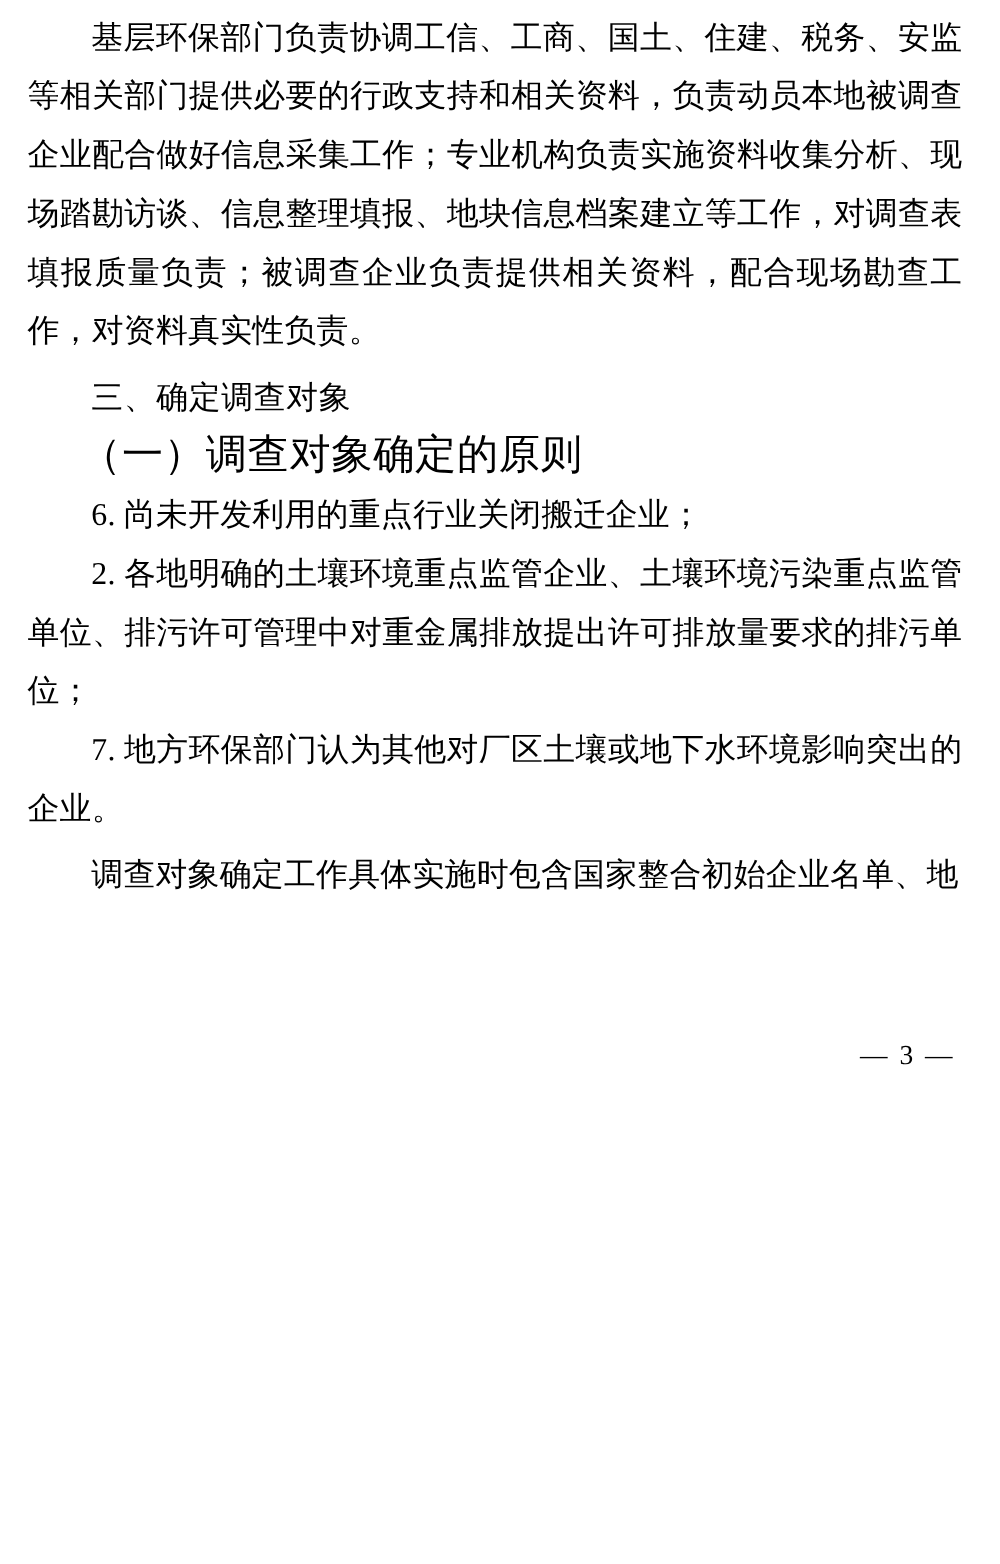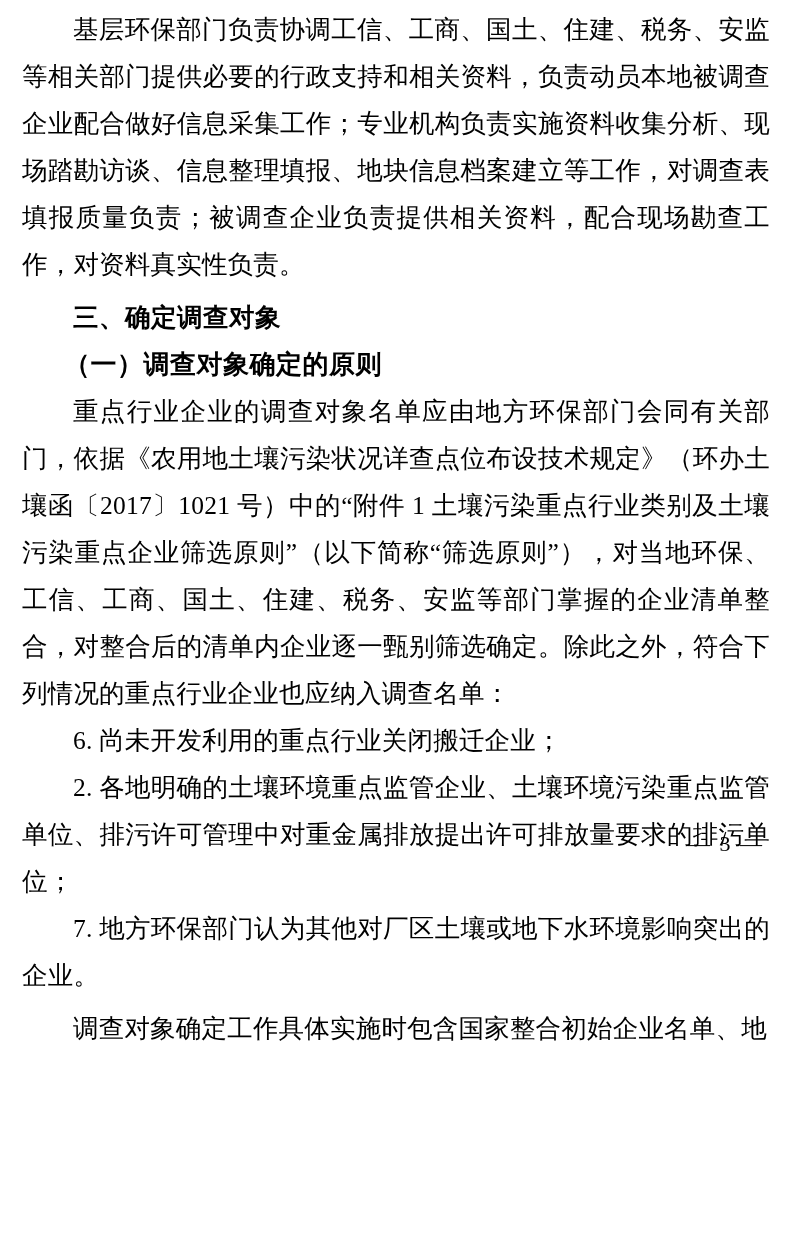--- a/index.html
+++ b/index.html
@@ -29,29 +29,29 @@
     text-justify: inter-ideograph;
     margin: 0 0 0 0;
     letter-spacing: 0.2px;
   }
   .indent2 {
     text-indent: 51px;
   }
   .heading {
     font-size: 25.5px;
     line-height: 47px;
-    font-weight: bold;
+    font-weight: normal;
     margin: 0;
     text-indent: 51px;
     letter-spacing: 0.5px;
   }
   .heading-sub {
-    font-size: 26px;
+    font-size: 33px;
     line-height: 47px;
-    font-weight: bold;
+    font-weight: normal;
     margin: 0;
     text-indent: 42px;
     letter-spacing: 0.5px;
   }
   .gap-sm { height: 6px; }
   .footer {
     position: absolute;
     bottom: 18px;
     right: 36px;
     font-size: 22px;
@@ -66,21 +66,20 @@
 <div class="page">
 
   <p class="para indent2">基层环保部门负责协调工信、工商、国土、住建、税务、安监等相关部门提供必要的行政支持和相关资料，负责动员本地被调查企业配合做好信息采集工作；专业机构负责实施资料收集分析、现场踏勘访谈、信息整理填报、地块信息档案建立等工作，对调查表填报质量负责；被调查企业负责提供相关资料，配合现场勘查工作，对资料真实性负责。</p>
 
   <div class="gap-sm"></div>
 
   <p class="heading">三、确定调查对象</p>
 
   <p class="heading-sub">（一）调查对象确定的原则</p>
 
-  <p class="para indent2">重点行业企业的调查对象名单应由地方环保部门会同有关部门，依据《农用地土壤污染状况详查点位布设技术规定》（环办土壤函〔2017〕1021 号）中的“附件 1 土壤污染重点行业类别及土壤污染重点企业筛选原则”（以下简称“筛选原则”），对当地环保、工信、工商、国土、住建、税务、安监等部门掌握的企业清单整合，对整合后的清单内企业逐一甄别筛选确定。除此之外，符合下列情况的重点行业企业也应纳入调查名单：</p>
 
   <p class="para indent2">6. 尚未开发利用的重点行业关闭搬迁企业；</p>
 
   <p class="para indent2">2. 各地明确的土壤环境重点监管企业、土壤环境污染重点监管单位、排污许可管理中对重金属排放提出许可排放量要求的排污单位；</p>
 
   <p class="para indent2">7. 地方环保部门认为其他对厂区土壤或地下水环境影响突出的企业。</p>
 
   <div class="gap-sm"></div>
 
 

